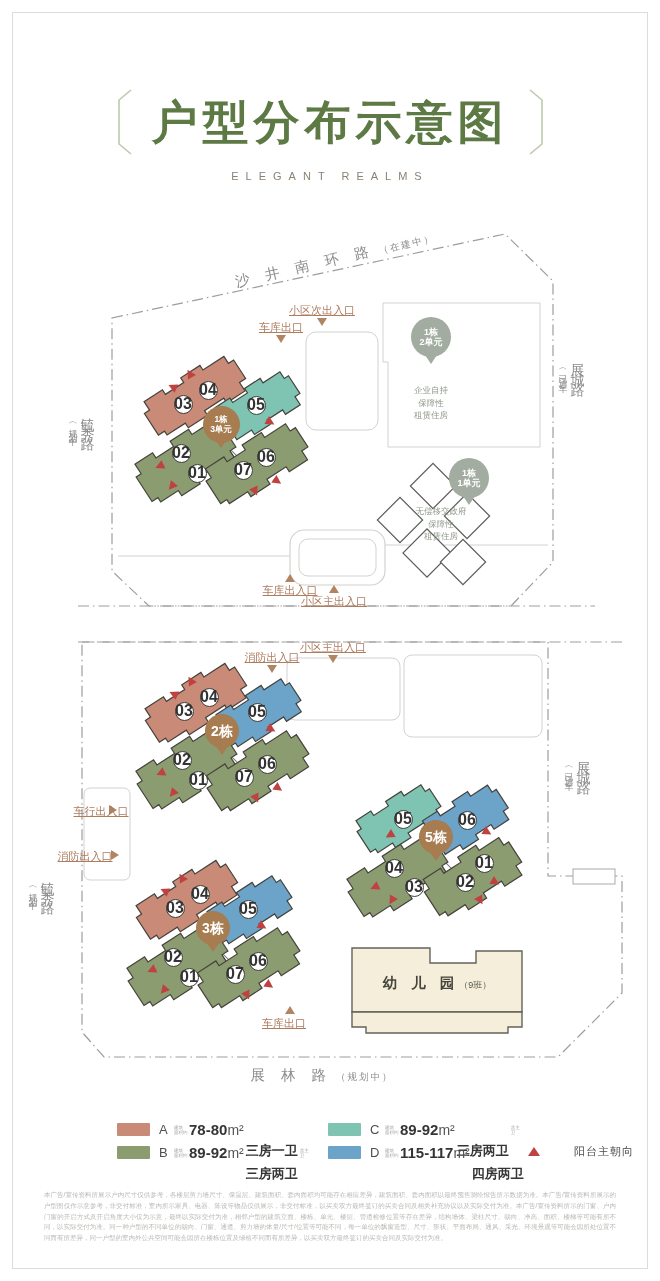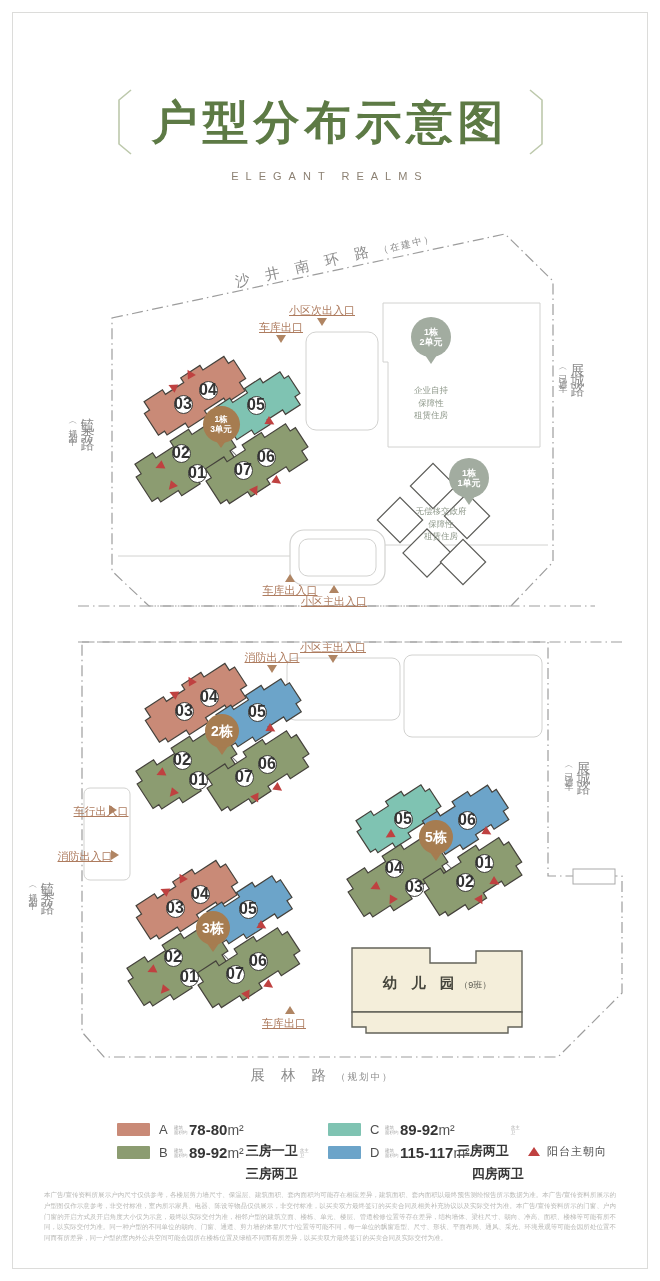--- a/index.html
+++ b/index.html
@@ -36,21 +36,21 @@
   .legend{position:absolute;left:0;top:1118px;width:660px;height:48px;}
   .legend-col{position:absolute;top:0;}
   .legend-row{display:flex;align-items:center;height:23px;}
   .sw{width:33px;height:13px;border-radius:1px;margin-right:9px;}
   .lkey{font-size:13px;color:#4f4f4f;width:15px;}
   .tiny2{display:flex;flex-direction:column;justify-content:center;font-size:4.5px;line-height:5px;color:#a3a3a3;
          width:15px;letter-spacing:0;}
   .larea{font-size:15px;font-weight:700;color:#353535;}
   .lunit{font-size:14px;font-weight:400;color:#555;}
   .ldesc{font-size:13px;font-weight:700;color:#353535;margin-left:2px;margin-top:42px;}
-  .balcony-item{position:absolute;top:26px;left:528px;display:flex;align-items:center;}
+  .balcony-item{position:absolute;top:26px;left:528px;display:flex;align-items:center;gap:27px;}
   .red-tri{width:0;height:0;border-left:6px solid transparent;border-right:6px solid transparent;
            border-bottom:9px solid #bf4140;margin-right:7px;}
   .balcony-text{font-size:11px;color:#4a4a4a;letter-spacing:1px;}
   .disclaimer{position:absolute;left:44px;top:1190px;width:572px;font-size:6.5px;line-height:10.8px;
               color:#b9b9b6;text-align:justify;}
 </style>
 </head>
 <body>
 
 <div class="page">

